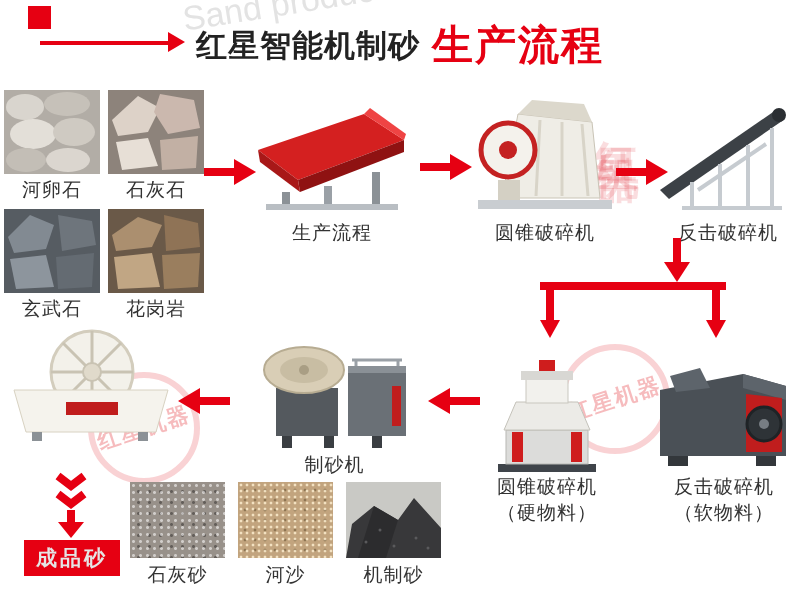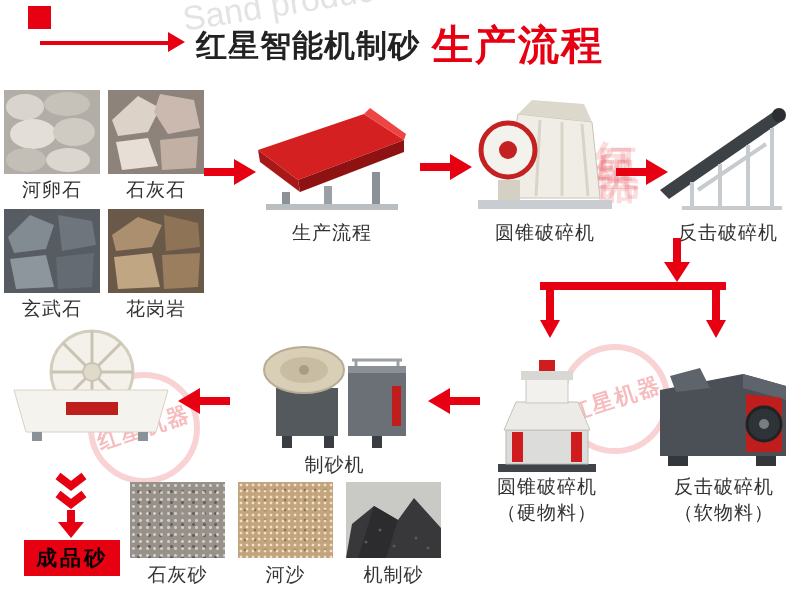--- a/index.html
+++ b/index.html
@@ -50,21 +50,21 @@
       radial-gradient(circle, rgba(255,255,255,.55) 0 1.2px, transparent 1.7px),
       radial-gradient(circle, rgba(0,0,0,.35) 0 1.2px, transparent 1.7px);
     background-size:7px 7px, 11px 11px; background-position:0 0, 3px 4px; }
   .sand-river { background-color:#c2a47e;
     background-image:
       radial-gradient(circle, rgba(255,240,210,.8) 0 1.2px, transparent 1.7px),
       radial-gradient(circle, rgba(90,70,40,.5) 0 1.2px, transparent 1.7px);
     background-size:6px 6px, 10px 10px; background-position:0 0, 2px 3px; }
 
   .badge-final { position:absolute; left:24px; top:540px; width:96px; height:36px;
-                 background:var(--accent,#e60012); color:#000000; font-size:21px; font-weight:700;
+                 background:var(--accent,#e60012); color:#e5e5e5; font-size:21px; font-weight:700;
                  text-align:center; line-height:36px; letter-spacing:3px; }
 </style>
 </head>
 <body>
 
 <div class="stage">
 
   <div class="wm-diag">Sand production</div>
   <div class="wm-vert">红星机器</div>
   <div class="stamp" style="left:88px; top:372px; width:112px; height:112px;">

